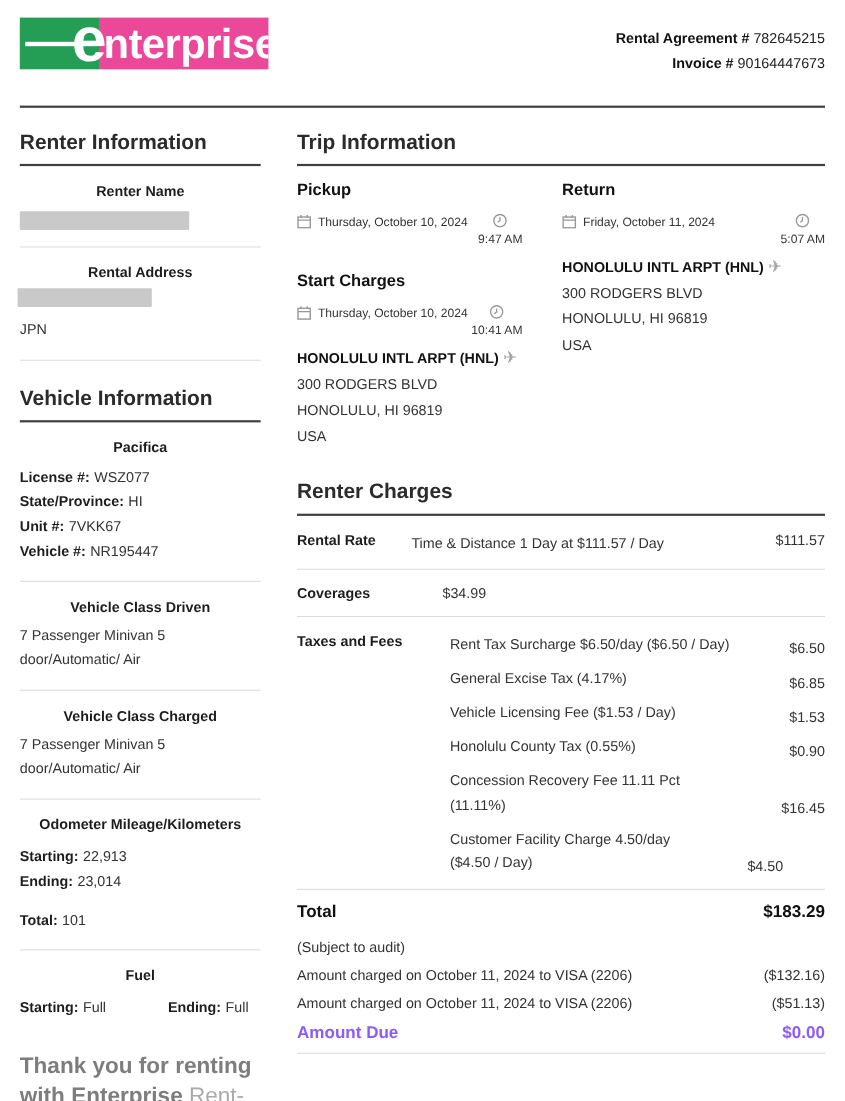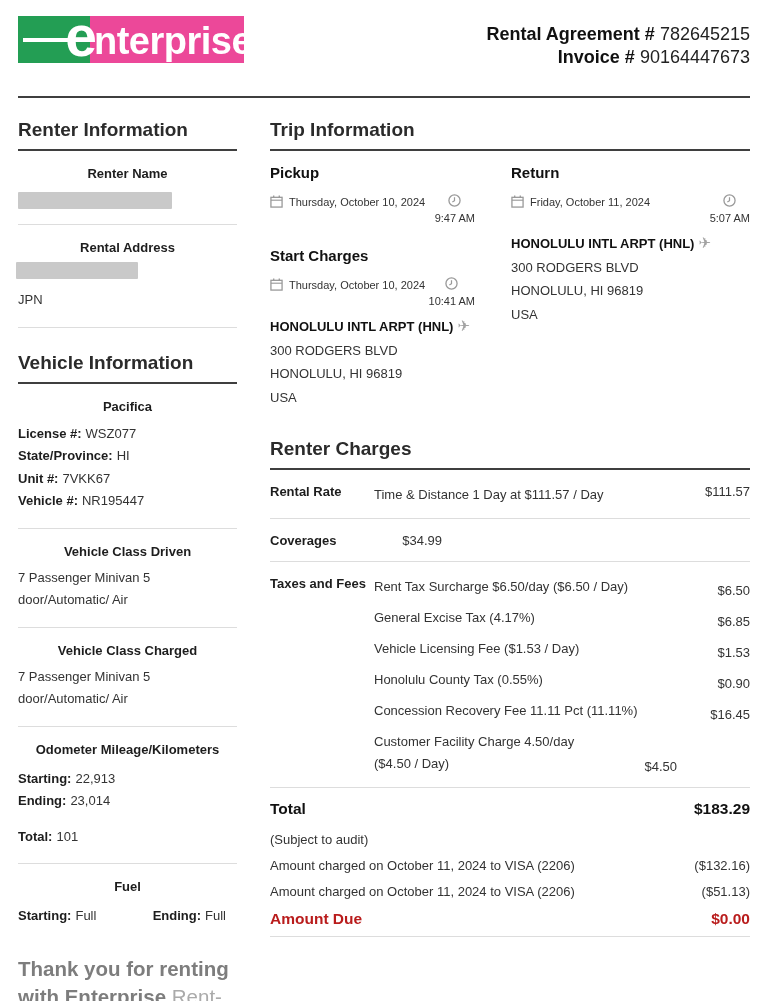--- a/index.html
+++ b/index.html
@@ -8,21 +8,21 @@
   .page { width:768px; height:1001px; padding:14px 18px 0 18px; background:#fff; overflow:hidden; position:relative; }
 
   
   .header { display:flex; justify-content:space-between; align-items:flex-start; }
   .logo { position:relative; width:226px; height:47px; display:flex; margin-top:2px; }
   .logo-green { width:72px; background:#239e54; position:relative; }
   .logo-bar { position:absolute; left:5px; top:22px; width:66px; height:3.5px; background:#fff; z-index:3; }
   .logo-e { position:absolute; right:-7px; top:50%; transform:translateY(-56%); font-size:57px; font-weight:bold; color:#fff; z-index:2; line-height:1; }
   .logo-black { flex:1; background:#ec4899; display:flex; align-items:center; justify-content:flex-start; padding-left:4px; overflow:hidden; }
   .logo-text { color:#fff; font-weight:bold; font-size:38px; letter-spacing:-0.5px; line-height:1; padding-top:2px; }
-  .header-refs { text-align:right; font-size:18px; line-height:23px; padding-top:9px; color:#222; }
+  .header-refs { text-align:right; font-size:13px; line-height:23px; padding-top:9px; color:#222; }
   .header-refs b { color:#111; }
   .hr-dark { border:none; border-top:2px solid #3f3f3f; margin:27px 0 0 0; }
 
   
   .columns { display:flex; gap:33px; margin-top:21px; }
   .col-left { width:219px; flex:none; }
   .col-right { flex:1; min-width:0; }
 
   .section-title { font-size:19px; font-weight:bold; color:#2b2b2b; padding-bottom:8px; border-bottom:2px solid #3f3f3f; margin:0; }
   .section-title.bold { font-weight:bold; }
@@ -57,28 +57,28 @@
   
   .charges { margin-top:29px; }
   .charges-table { font-size:13px; }
   .charge-row { display:flex; padding:14px 0 13px 0; border-bottom:1px solid #ddd; }
   .charge-cat { width:104px; flex:none; font-weight:bold; color:#1d1d1d; }
   .charge-desc { flex:1; padding-right:12px; line-height:21px; }
   .charge-amt { width:68px; flex:none; text-align:right; }
   .tax-lines { flex:1; min-width:0; }
   .tax-line { display:flex; align-items:flex-end; margin-bottom:9.5px; }
   .tax-line:last-child { margin-bottom:0; }
-  .tax-desc { flex:1; padding-right:12px; line-height:21.5px; }
+  .tax-desc { flex:1; padding-right:12px; line-height:21.5px;margin-left:35px; }
   .tax-amt { width:68px; flex:none; text-align:right; }
   .total-row { display:flex; justify-content:space-between; align-items:center; font-size:15.5px; font-weight:bold; color:#111; padding:12px 0 11px 0; }
   .audit-note { font-size:13px; color:#333; margin:3px 0 11px 0; }
   .pay-row { display:flex; font-size:13px; margin-bottom:10.5px; }
   .pay-desc { flex:1; }
   .pay-amt { text-align:right; }
-  .due-row { display:flex; justify-content:space-between; align-items:center; font-size:15.5px; font-weight:bold; color:#b91c1c; padding:1px 0 8px 0; border-bottom:1px solid #ddd; }
+  .due-row { display:flex; justify-content:space-between; align-items:center; font-size:15.5px; font-weight:bold; color:#8b5cf6; padding:1px 0 8px 0; border-bottom:1px solid #ddd; }
 
   
   .thanks { margin-top:27px; font-size:20.5px; line-height:28px; font-weight:bold; color:#7d7d7d; width:215px; }
   .thanks .light { color:#aaaaaa; font-weight:normal; }
 
   .icon-svg { display:block; }
 </style>
 </head>
 <body>
 

